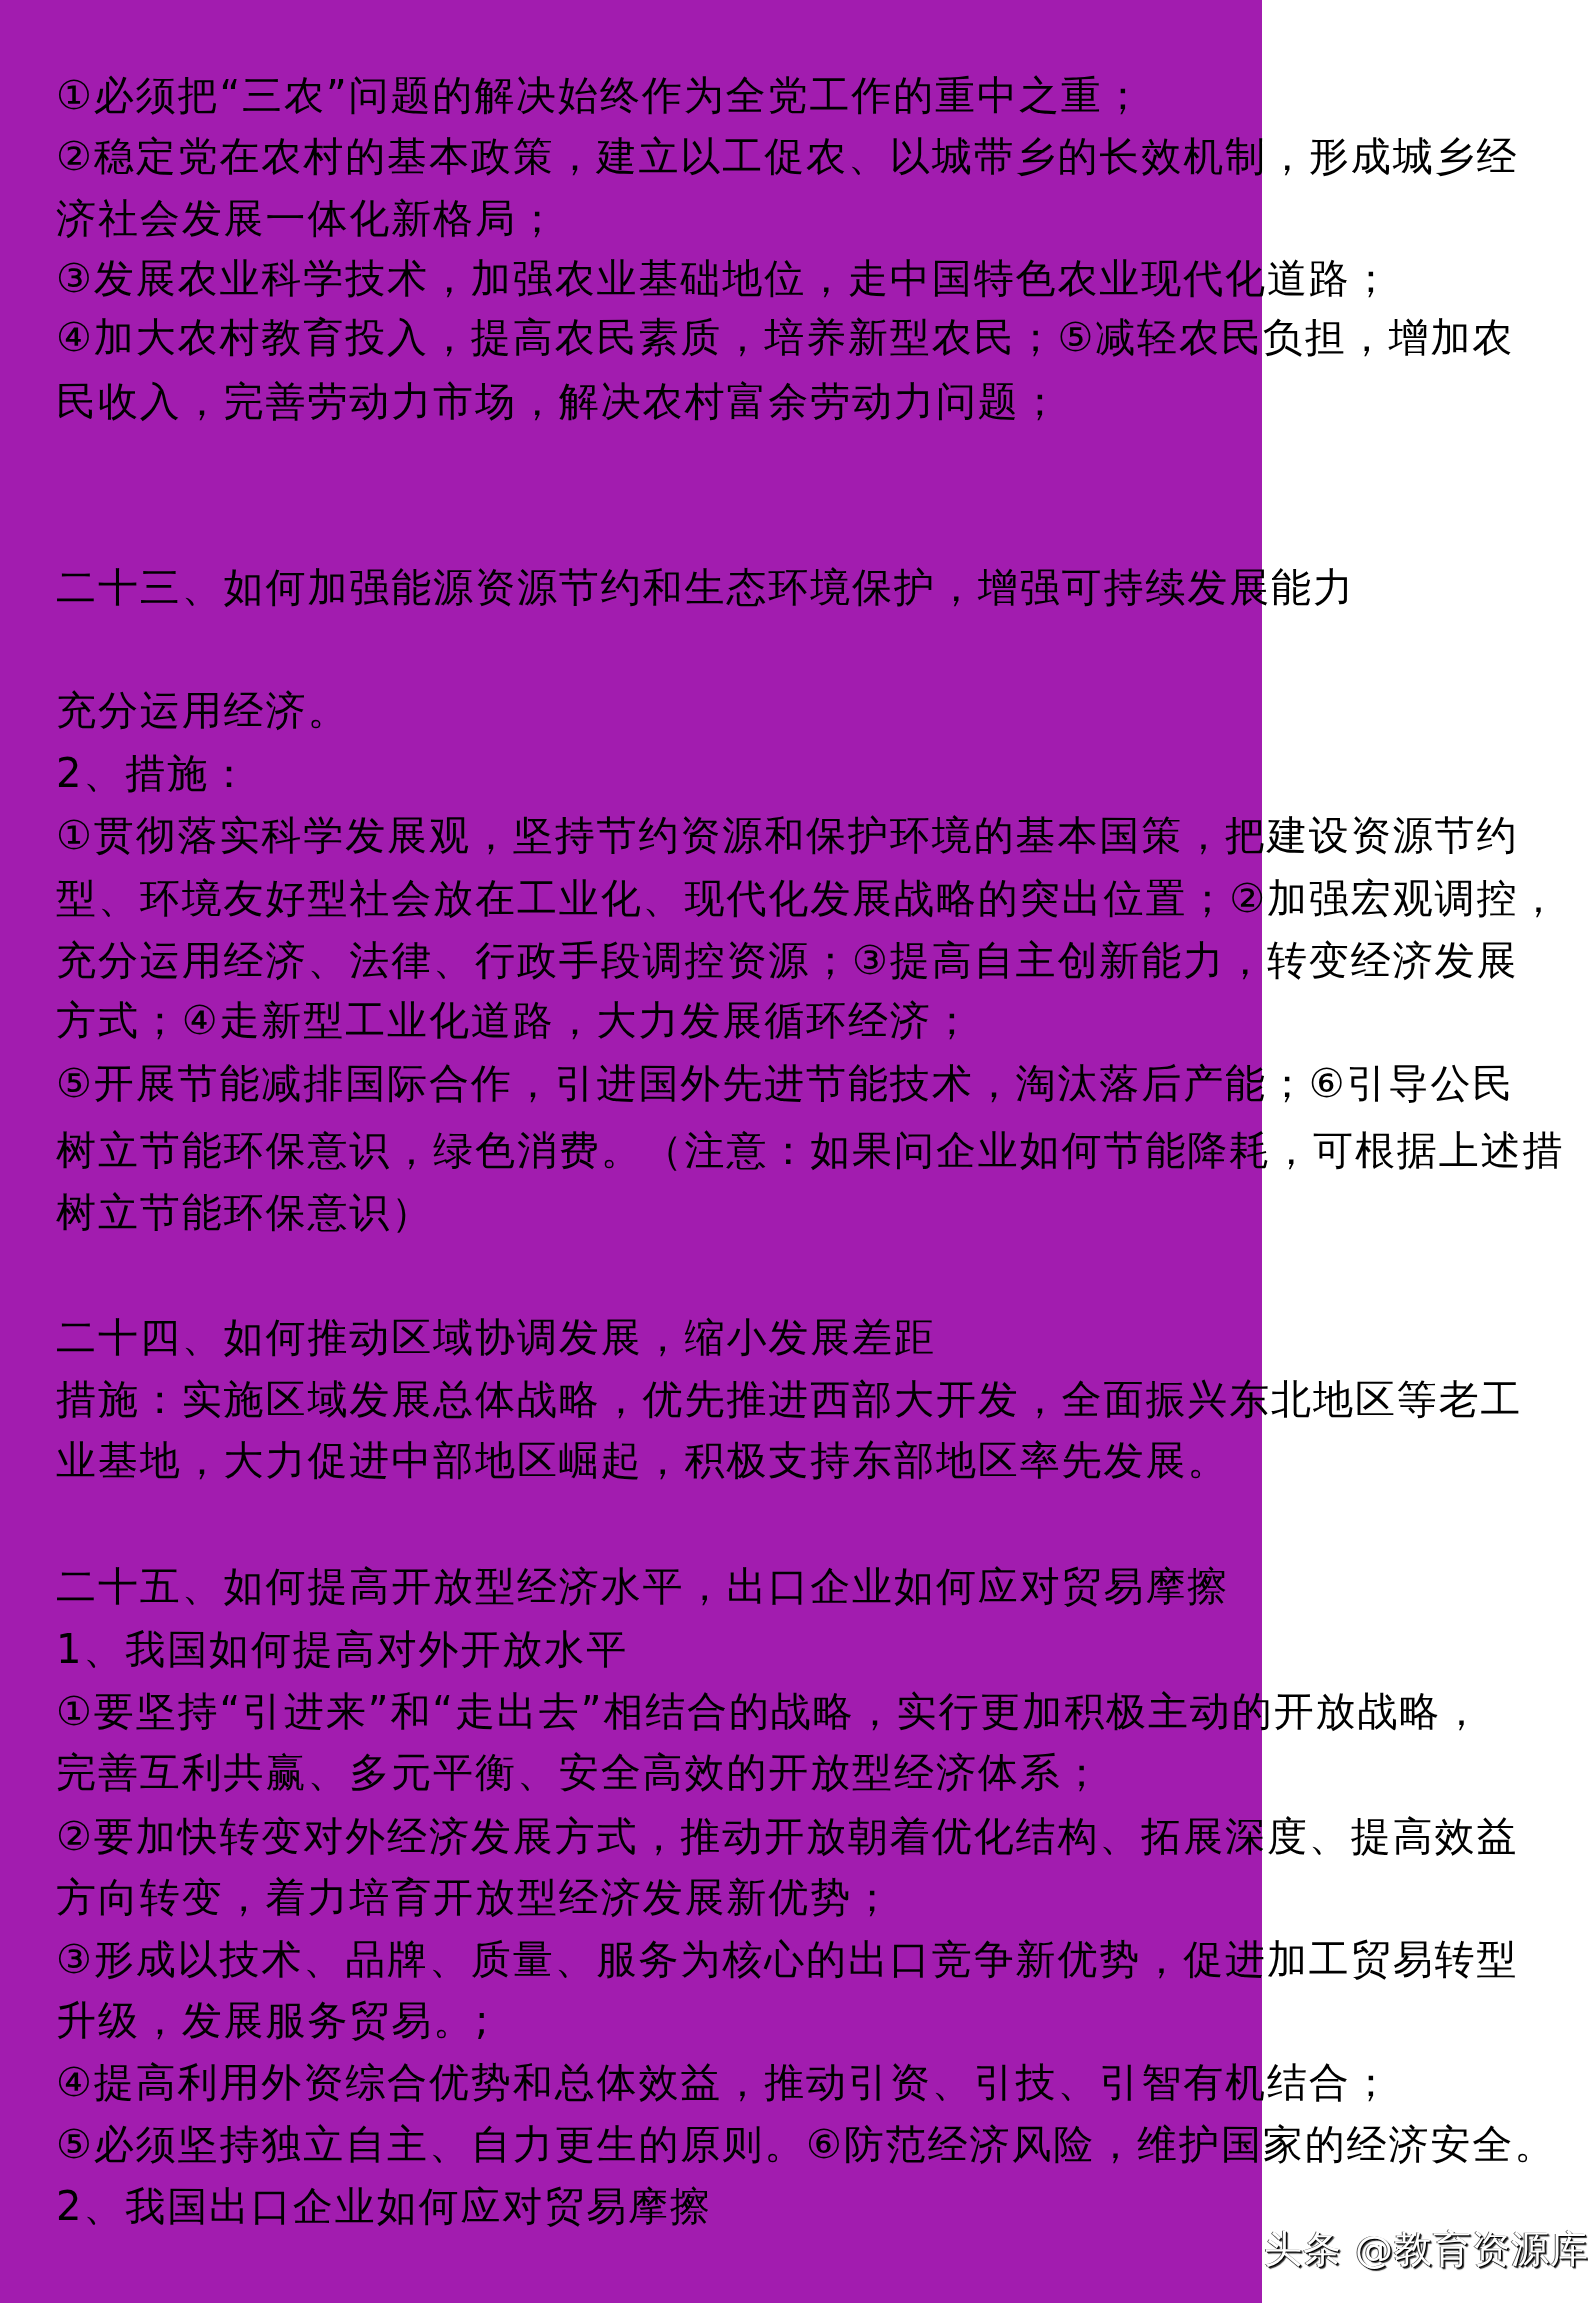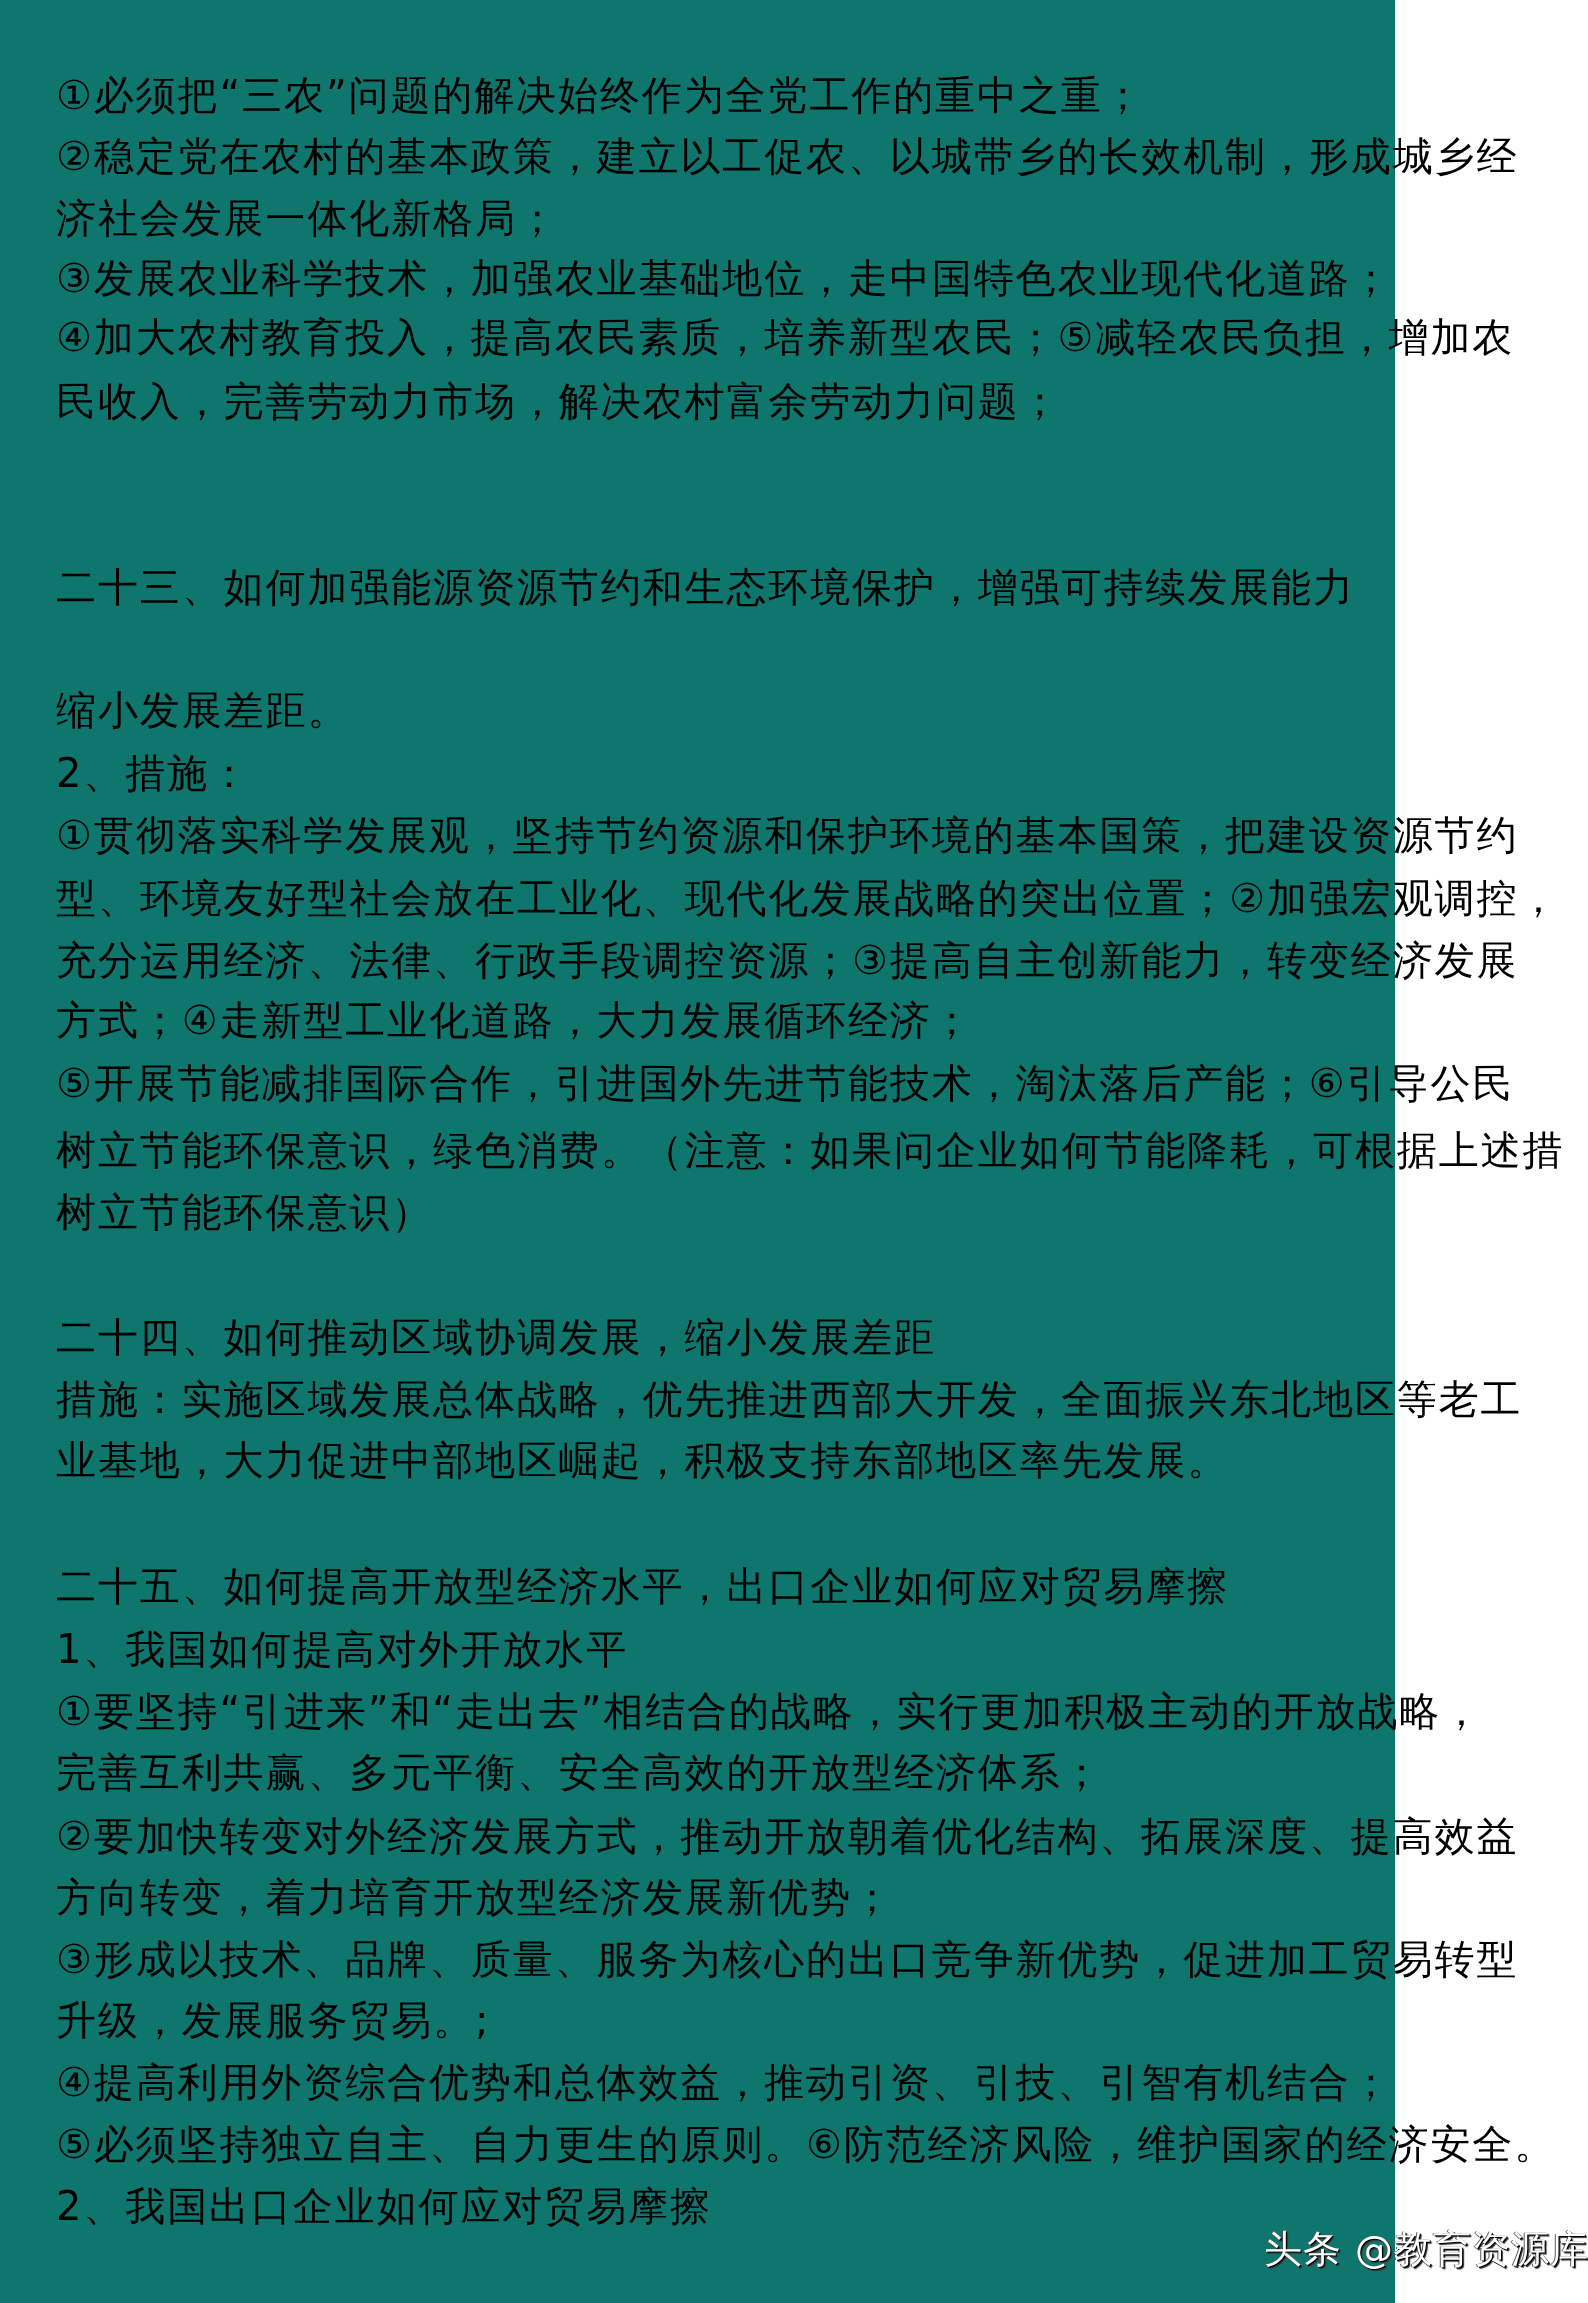--- a/index.html
+++ b/index.html
@@ -12,23 +12,23 @@
     height: 2304px;
     position: relative;
     overflow: hidden;
     font-family: "DejaVu Sans", "Liberation Sans", sans-serif;
     color: #000000;
   }
   .page {
     position: absolute;
     left: 0;
     top: 0;
-    width: 1395px;
+    width: 1262px;
     height: 2304px;
-    background: #0f766e;
+    background: #a21caf;
   }
   .line {
     position: absolute;
     left: 56px;
     height: 61px;
     line-height: 61px;
     font-size: 40px;
     letter-spacing: 1.9px;
     white-space: nowrap;
     color: #000000;
@@ -55,21 +55,21 @@
 <div class="page">
 
   <div class="line" style="top:65px">①必须把“三农”问题的解决始终作为全党工作的重中之重；</div>
   <div class="line" style="top:126px">②稳定党在农村的基本政策，建立以工促农、以城带乡的长效机制，形成城乡经</div>
   <div class="line" style="top:188px">济社会发展一体化新格局；</div>
   <div class="line" style="top:248px">③发展农业科学技术，加强农业基础地位，走中国特色农业现代化道路；</div>
   <div class="line" style="top:307px">④加大农村教育投入，提高农民素质，培养新型农民；⑤减轻农民负担，增加农</div>
   <div class="line" style="top:371px">民收入，完善劳动力市场，解决农村富余劳动力问题；</div>
 
   <div class="line heading" style="top:557px">二十三、如何加强能源资源节约和生态环境保护，增强可持续发展能力</div>
-  <div class="line" style="top:680px">缩小发展差距。</div>
+  <div class="line" style="top:680px">充分运用经济。</div>
   <div class="line" style="top:743px">2、措施：</div>
   <div class="line" style="top:805px">①贯彻落实科学发展观，坚持节约资源和保护环境的基本国策，把建设资源节约</div>
   <div class="line" style="top:868px">型、环境友好型社会放在工业化、现代化发展战略的突出位置；②加强宏观调控，</div>
   <div class="line" style="top:930px">充分运用经济、法律、行政手段调控资源；③提高自主创新能力，转变经济发展</div>
   <div class="line" style="top:990px">方式；④走新型工业化道路，大力发展循环经济；</div>
   <div class="line" style="top:1053px">⑤开展节能减排国际合作，引进国外先进节能技术，淘汰落后产能；⑥引导公民</div>
   <div class="line" style="top:1120px">树立节能环保意识，绿色消费。（注意：如果问企业如何节能降耗，可根据上述措</div>
   <div class="line" style="top:1182px">树立节能环保意识）</div>
 
   <div class="line heading" style="top:1307px">二十四、如何推动区域协调发展，缩小发展差距</div>

